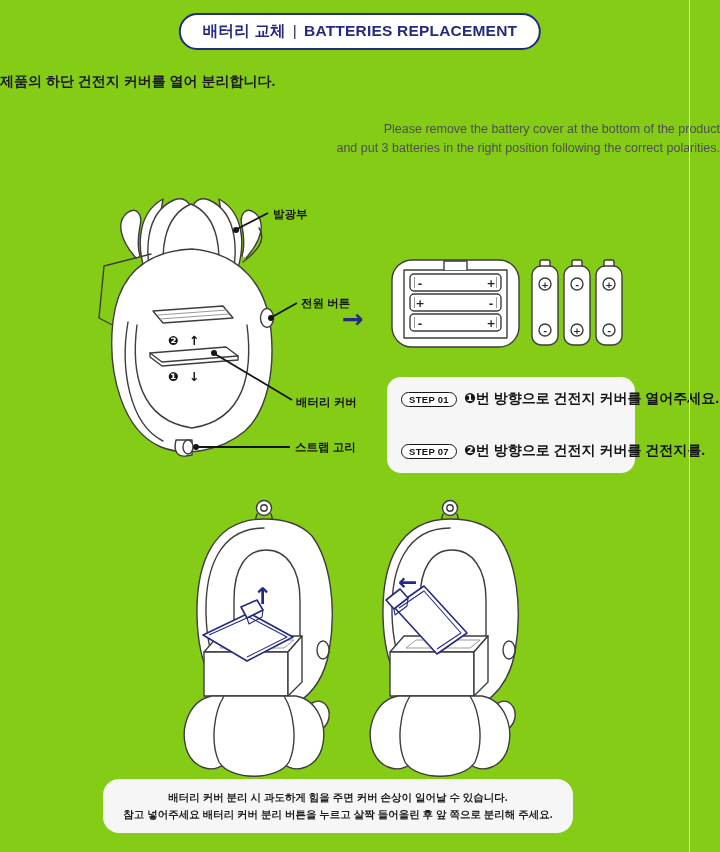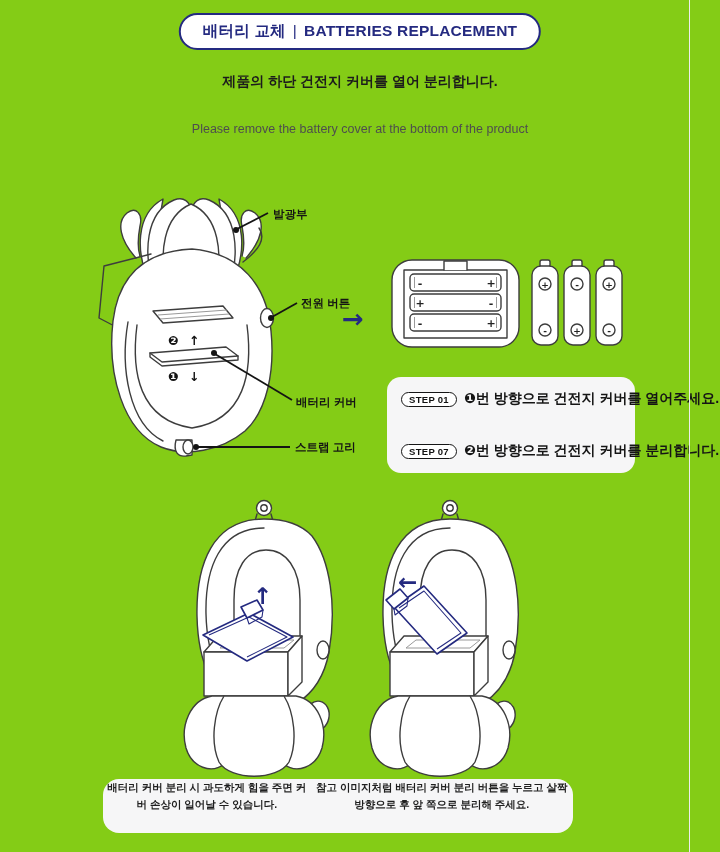--- a/index.html
+++ b/index.html
@@ -12,46 +12,46 @@
 
   .title-pill {
     position:absolute; top:13px; left:50%; transform:translateX(-50%);
     border:2.5px solid var(--navy); border-radius:999px;
     padding:6px 22px; color:var(--navy); font-weight:bold; font-size:15.5px;
     white-space:nowrap; letter-spacing:0.2px; background:#fff;
   }
   .title-pill .sep { font-weight:400; margin:0 7px; }
 
   .intro-ko {
-    position:absolute; top:71px; left:0; width:720px; text-align:center;
+    position:absolute; top:71px; left:0; width:720px; 
     font-size:14px; font-weight:700; color:#1c1c1c; line-height:21px;
   }
   .intro-en {
-    position:absolute; top:120px; left:0; width:720px; text-align:center;
+    position:absolute; top:120px; left:0; width:720px; text-align:right;
     font-size:12.5px; font-weight:400; color:#4e4e4e; line-height:19px;
   }
 
   .overlay-svg { position:absolute; left:0; top:0; width:720px; height:852px; }
 
   .steps {
     position:absolute; left:387px; top:377px; width:248px; height:96px;
     background:var(--panel); border-radius:14px; box-sizing:border-box;
     padding:13px 14px; display:flex; flex-direction:column; justify-content:space-between;
   }
   .step-row { display:flex; align-items:center; gap:7px; }
   .step-badge {
     border:1.5px solid #161616; border-radius:9px; font-size:9.5px; font-weight:700;
     padding:1px 7px; color:#111; white-space:nowrap; letter-spacing:0.3px; background:#fff;
   }
   .step-text { font-size:14px; font-weight:700; color:#151515; white-space:nowrap; }
 
   .footer-box {
     position:absolute; left:103px; top:779px; width:470px; height:54px;
     background:var(--panel); border-radius:16px;
-    display:flex; flex-direction:row; justify-content:center;
+    display:flex; flex-direction:column; justify-content:center;
     text-align:center; font-size:10.5px; font-weight:700; color:#1f1f1f; line-height:17px;
   }
 
   
   .art  { stroke:var(--line); fill:#fff; stroke-width:1.4; stroke-linejoin:round; stroke-linecap:round; }
   .nf   { fill:none; }
   .light{ stroke:#9a9a9a; stroke-width:1; fill:none; }
   .leader { stroke:#141414; stroke-width:1.8; fill:none; }
   .ldot { fill:#141414; stroke:none; }
   .lbl  { font-family:"Liberation Sans",sans-serif; font-size:11.5px; font-weight:700; fill:#141414; }
@@ -70,20 +70,21 @@
   <div class="title-pill">
     <span>배터리 교체</span><span class="sep">|</span><span>BATTERIES REPLACEMENT</span>
   </div>
 
   <div class="intro-ko">
     <div>제품의 하단 건전지 커버를 열어 분리합니다.</div>
   </div>
 
   <div class="intro-en">
     <div>Please remove the battery cover at the bottom of the product</div>
+    <div>and put 3 batteries in the right position following the correct polarities.</div>
   </div>
 
   <svg class="overlay-svg" viewBox="0 0 720 852">
 
     <g>
 
       <path class="art" d="M136,258 C120,240 116,222 127,213 C136,206 143,214 140,226 C138,237 137,247 140,256"></path>
       <path class="art" d="M246,258 C262,240 266,222 255,213 C246,206 239,214 242,226 C244,237 245,247 242,256"></path>
 
       <path class="art" d="M152,288 C134,252 136,214 163,199 C157,232 154,262 158,288 Z"></path>
@@ -230,23 +231,23 @@
     </g>
   </svg>
 
   <div class="steps">
     <div class="step-row">
       <span class="step-badge">STEP 01</span>
       <span class="step-text">❶번 방향으로 건전지 커버를 열어주세요.</span>
     </div>
     <div class="step-row">
       <span class="step-badge">STEP 07</span>
-      <span class="step-text">❷번 방향으로 건전지 커버를 분리합니다.</span>
+      <span class="step-text">❷번 방향으로 건전지 커버를 건전지를.</span>
     </div>
   </div>
 
   <div class="footer-box">
     <div>배터리 커버 분리 시 과도하게 힘을 주면 커버 손상이 일어날 수 있습니다.</div>
-    <div>참고 이미지처럼 배터리 커버 분리 버튼을 누르고 살짝 방향으로 후 앞 쪽으로 분리해 주세요.</div>
+    <div>참고 넣어주세요 배터리 커버 분리 버튼을 누르고 살짝 들어올린 후 앞 쪽으로 분리해 주세요.</div>
   </div>
 
   <div class="edge-line"></div>
 </div>
 
 </body></html>

